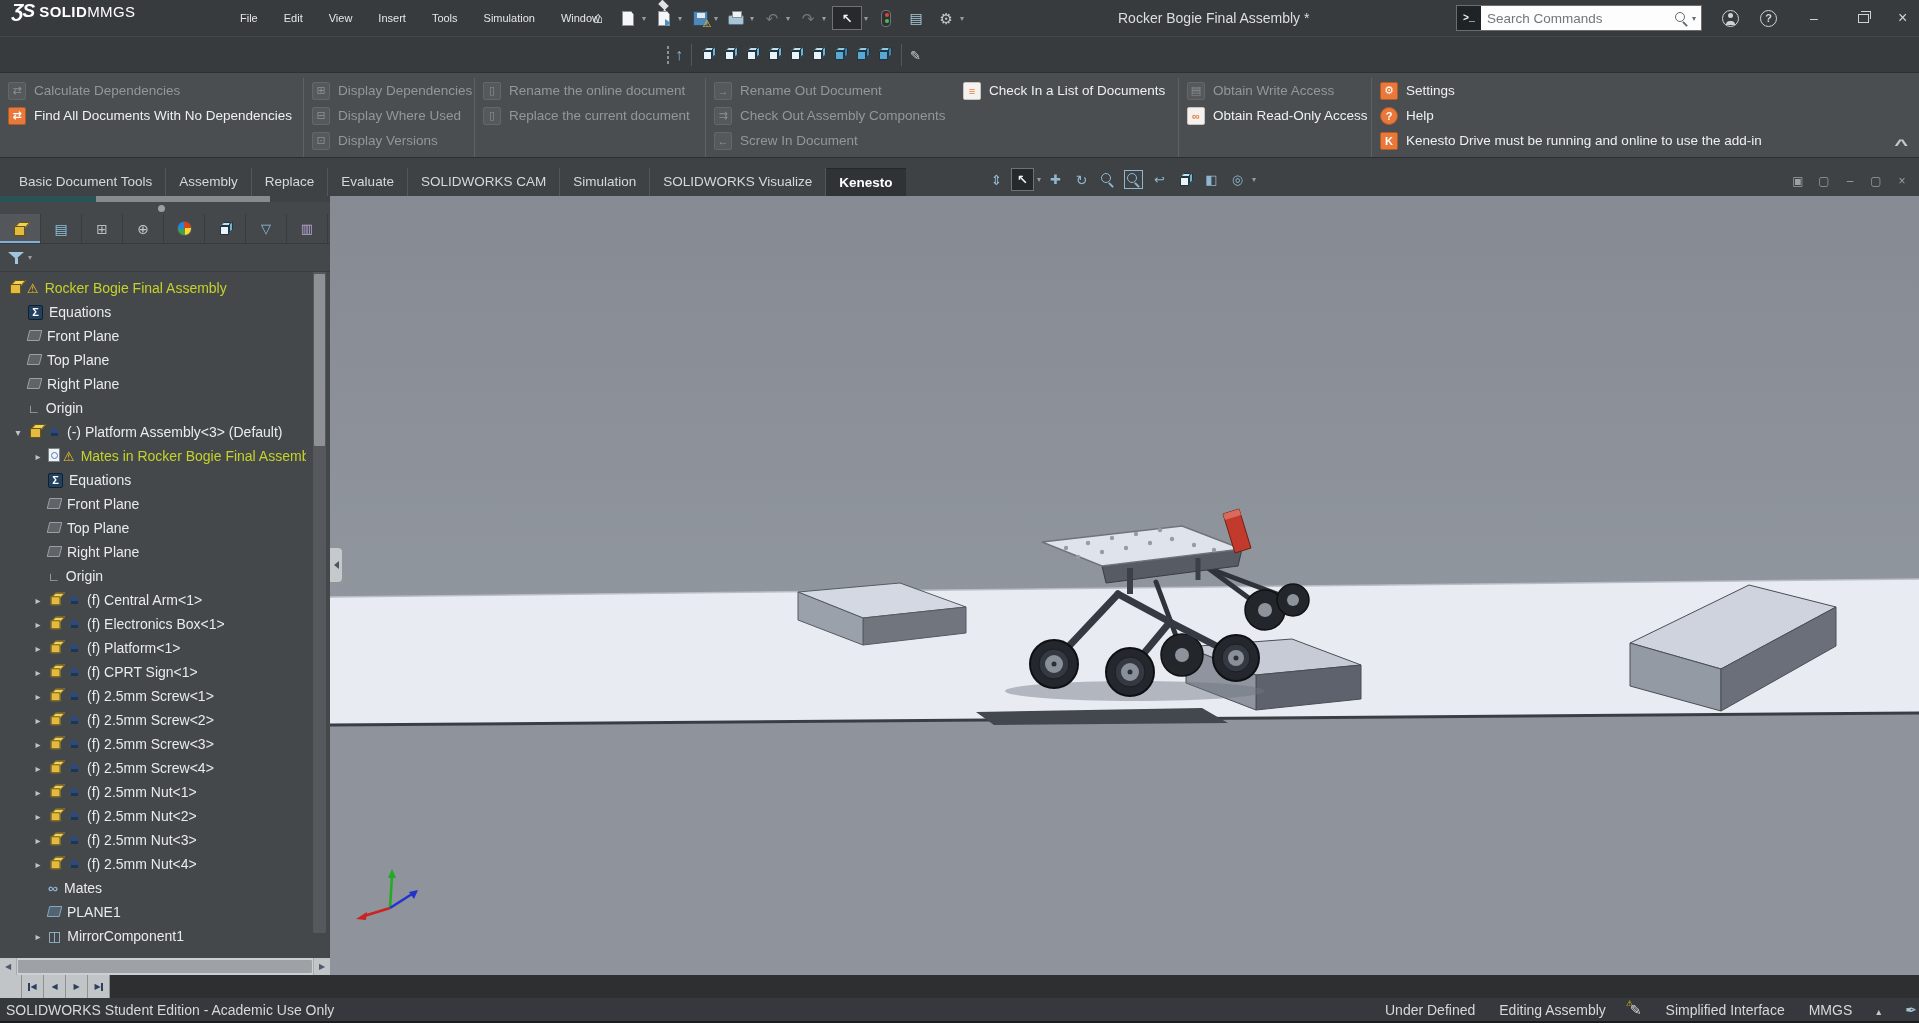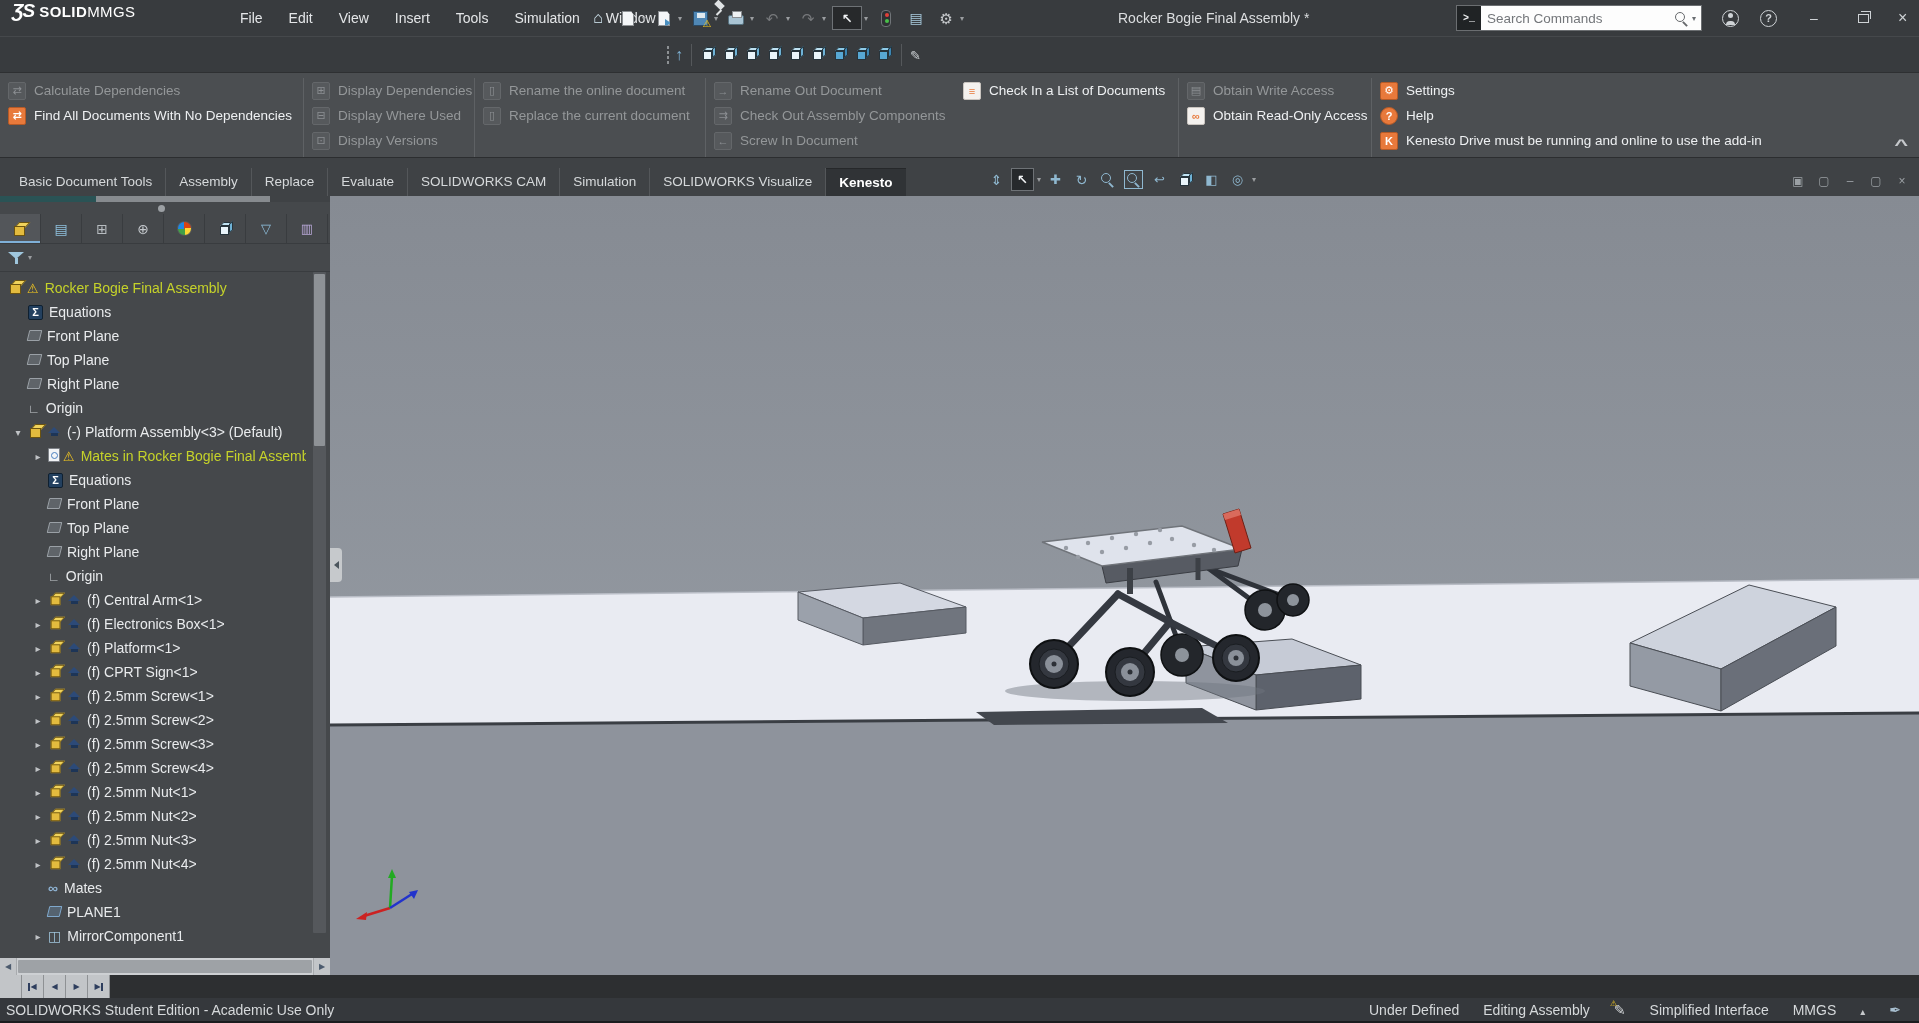--- a/index.html
+++ b/index.html
@@ -8,21 +8,21 @@
        -webkit-font-smoothing:antialiased;color:#e8eaec;font-size:13px;}
   .app *{box-sizing:border-box;}
 
   
   .titlebar{position:relative;height:36px;background:#383b3e;display:flex;align-items:flex-start;gap:37px;}
   .logo{display:flex;align-items:baseline;gap:5px;margin-left:12px;width:150px;flex:none;}
   .logo .mark{font-size:19px;font-weight:bold;font-style:italic;color:#fff;letter-spacing:-1px;}
   .logo .word{font-size:15px;color:#fff;letter-spacing:.4px;}
   .logo .word b{font-weight:bold;}
   .menus{display:flex;margin-left:28px;}
-  .menu-item{padding:0 13px;line-height:36px;font-size:14px;color:#e4e6e8;cursor:default;}
+  .menu-item{padding:0 13px;line-height:36px;font-size:11px;color:#e4e6e8;cursor:default;}
   .pini{position:relative;width:16px;height:16px;margin-left:6px;display:inline-block;}
   .pini::before{content:"";position:absolute;left:3px;top:2px;width:9px;height:6px;background:#e0e3e5;transform:rotate(45deg);}
   .pini::after{content:"";position:absolute;left:6px;top:9px;width:2px;height:7px;background:#e0e3e5;transform:rotate(45deg);}
   .qat{position:absolute;left:586px;top:0;height:36px;display:flex;align-items:center;gap:6px;}
   .qslot{display:flex;align-items:center;gap:2px;}
   .qbtn{width:24px;height:24px;display:flex;align-items:center;justify-content:center;position:relative;}
   .qbtn.pressed{background:#27292b;border:1px solid #6e7276;width:30px;}
   .dd{font-size:8px;color:#9a9da0;}
   .ug{display:inline-flex;align-items:center;justify-content:center;line-height:1;}
   .dim{color:#77797c;}
@@ -131,21 +131,21 @@
 
   
   .bottombar{height:23px;background:#2d2f31;display:flex;align-items:stretch;}
   .bnav{display:flex;flex:none;}
   .bbtn{width:22px;display:flex;align-items:center;justify-content:center;background:#c2c5c8;border-right:1px solid #8e9194;color:#2e3e5e;font-size:8px;}
   .bbtn .bar{width:2px;height:8px;background:#2e3e5e;}
   .btab{display:flex;align-items:center;padding:0 20px;font-size:13px;color:#e8eaec;border-right:1px solid #4a4d4f;white-space:nowrap;}
   .btab.active{background:#d2d5d7;color:#141516;font-weight:bold;padding:0 26px;border-right:1px solid #9a9da0;}
   .statusbar{position:relative;height:25px;background:#35383c;border-bottom:2px solid #1a1c1e;display:flex;align-items:center;font-size:14px;color:#d6d9db;}
   .sbleft{margin-left:6px;white-space:nowrap;}
-  .sbright{position:absolute;right:18px;display:flex;align-items:center;gap:24px;white-space:nowrap;}
+  .sbright{position:absolute;right:2px;display:flex;align-items:center;gap:24px;white-space:nowrap;}
   .ewi{position:relative;display:inline-block;}
   .ewi .wtiny{position:absolute;left:-4px;top:-3px;font-size:8px;color:#f4c71f;font-style:normal;}
   .traffici{position:relative;width:10px;height:17px;background:#2e3134;border:1px solid #707478;border-radius:4px;display:inline-block;}
   .traffici .tr,.traffici .tg{position:absolute;left:2.5px;width:4px;height:4px;border-radius:50%;}
   .traffici .tr{top:2.5px;background:#e04038;}
   .traffici .tg{bottom:2.5px;background:#48c048;}
   .floppyi{position:relative;width:15px;height:15px;background:#4f87b5;border:1px solid #2a4a66;display:inline-block;}
   .floppyi::before{content:"";position:absolute;left:3px;top:1px;width:8px;height:5px;background:#dfe9f0;}
   .floppyi em{position:absolute;right:-5px;bottom:-4px;font-style:normal;font-size:10px;color:#f4c71f;}
   .pagei{position:relative;width:12px;height:15px;background:#f4f6f8;border:1px solid #8a8e92;clip-path:polygon(0 0,70% 0,100% 30%,100% 100%,0 100%);display:inline-block;}

